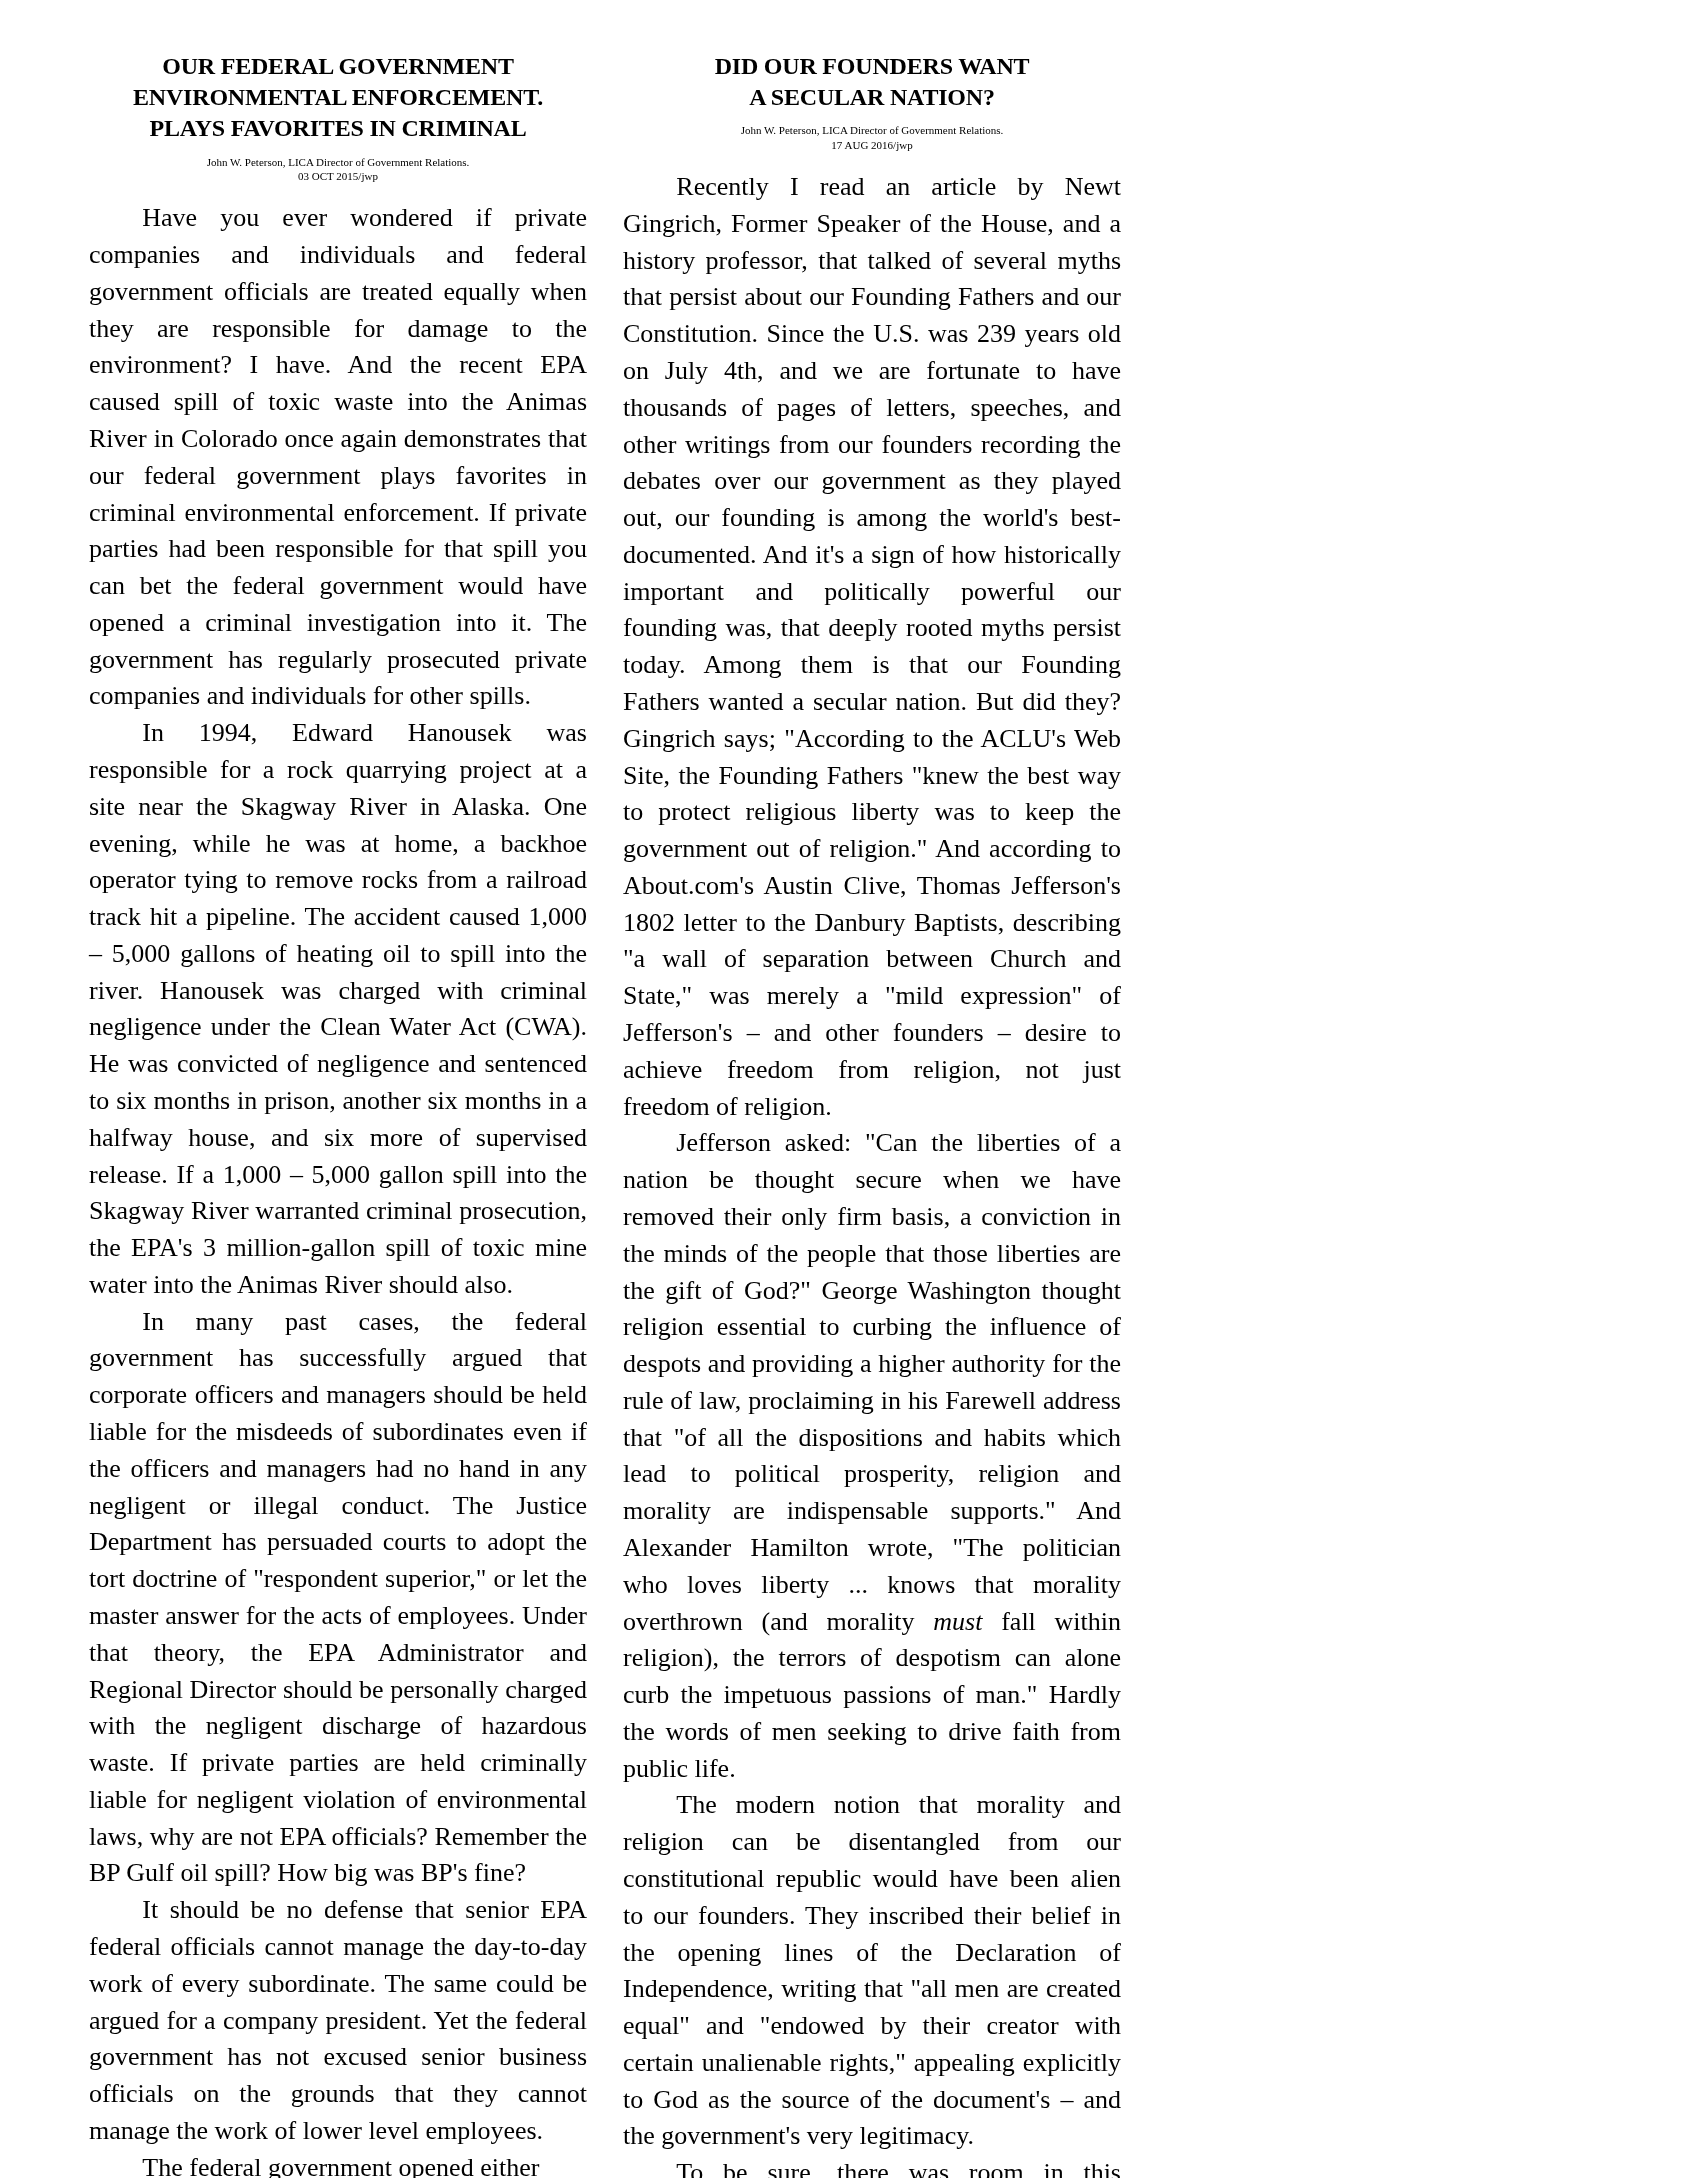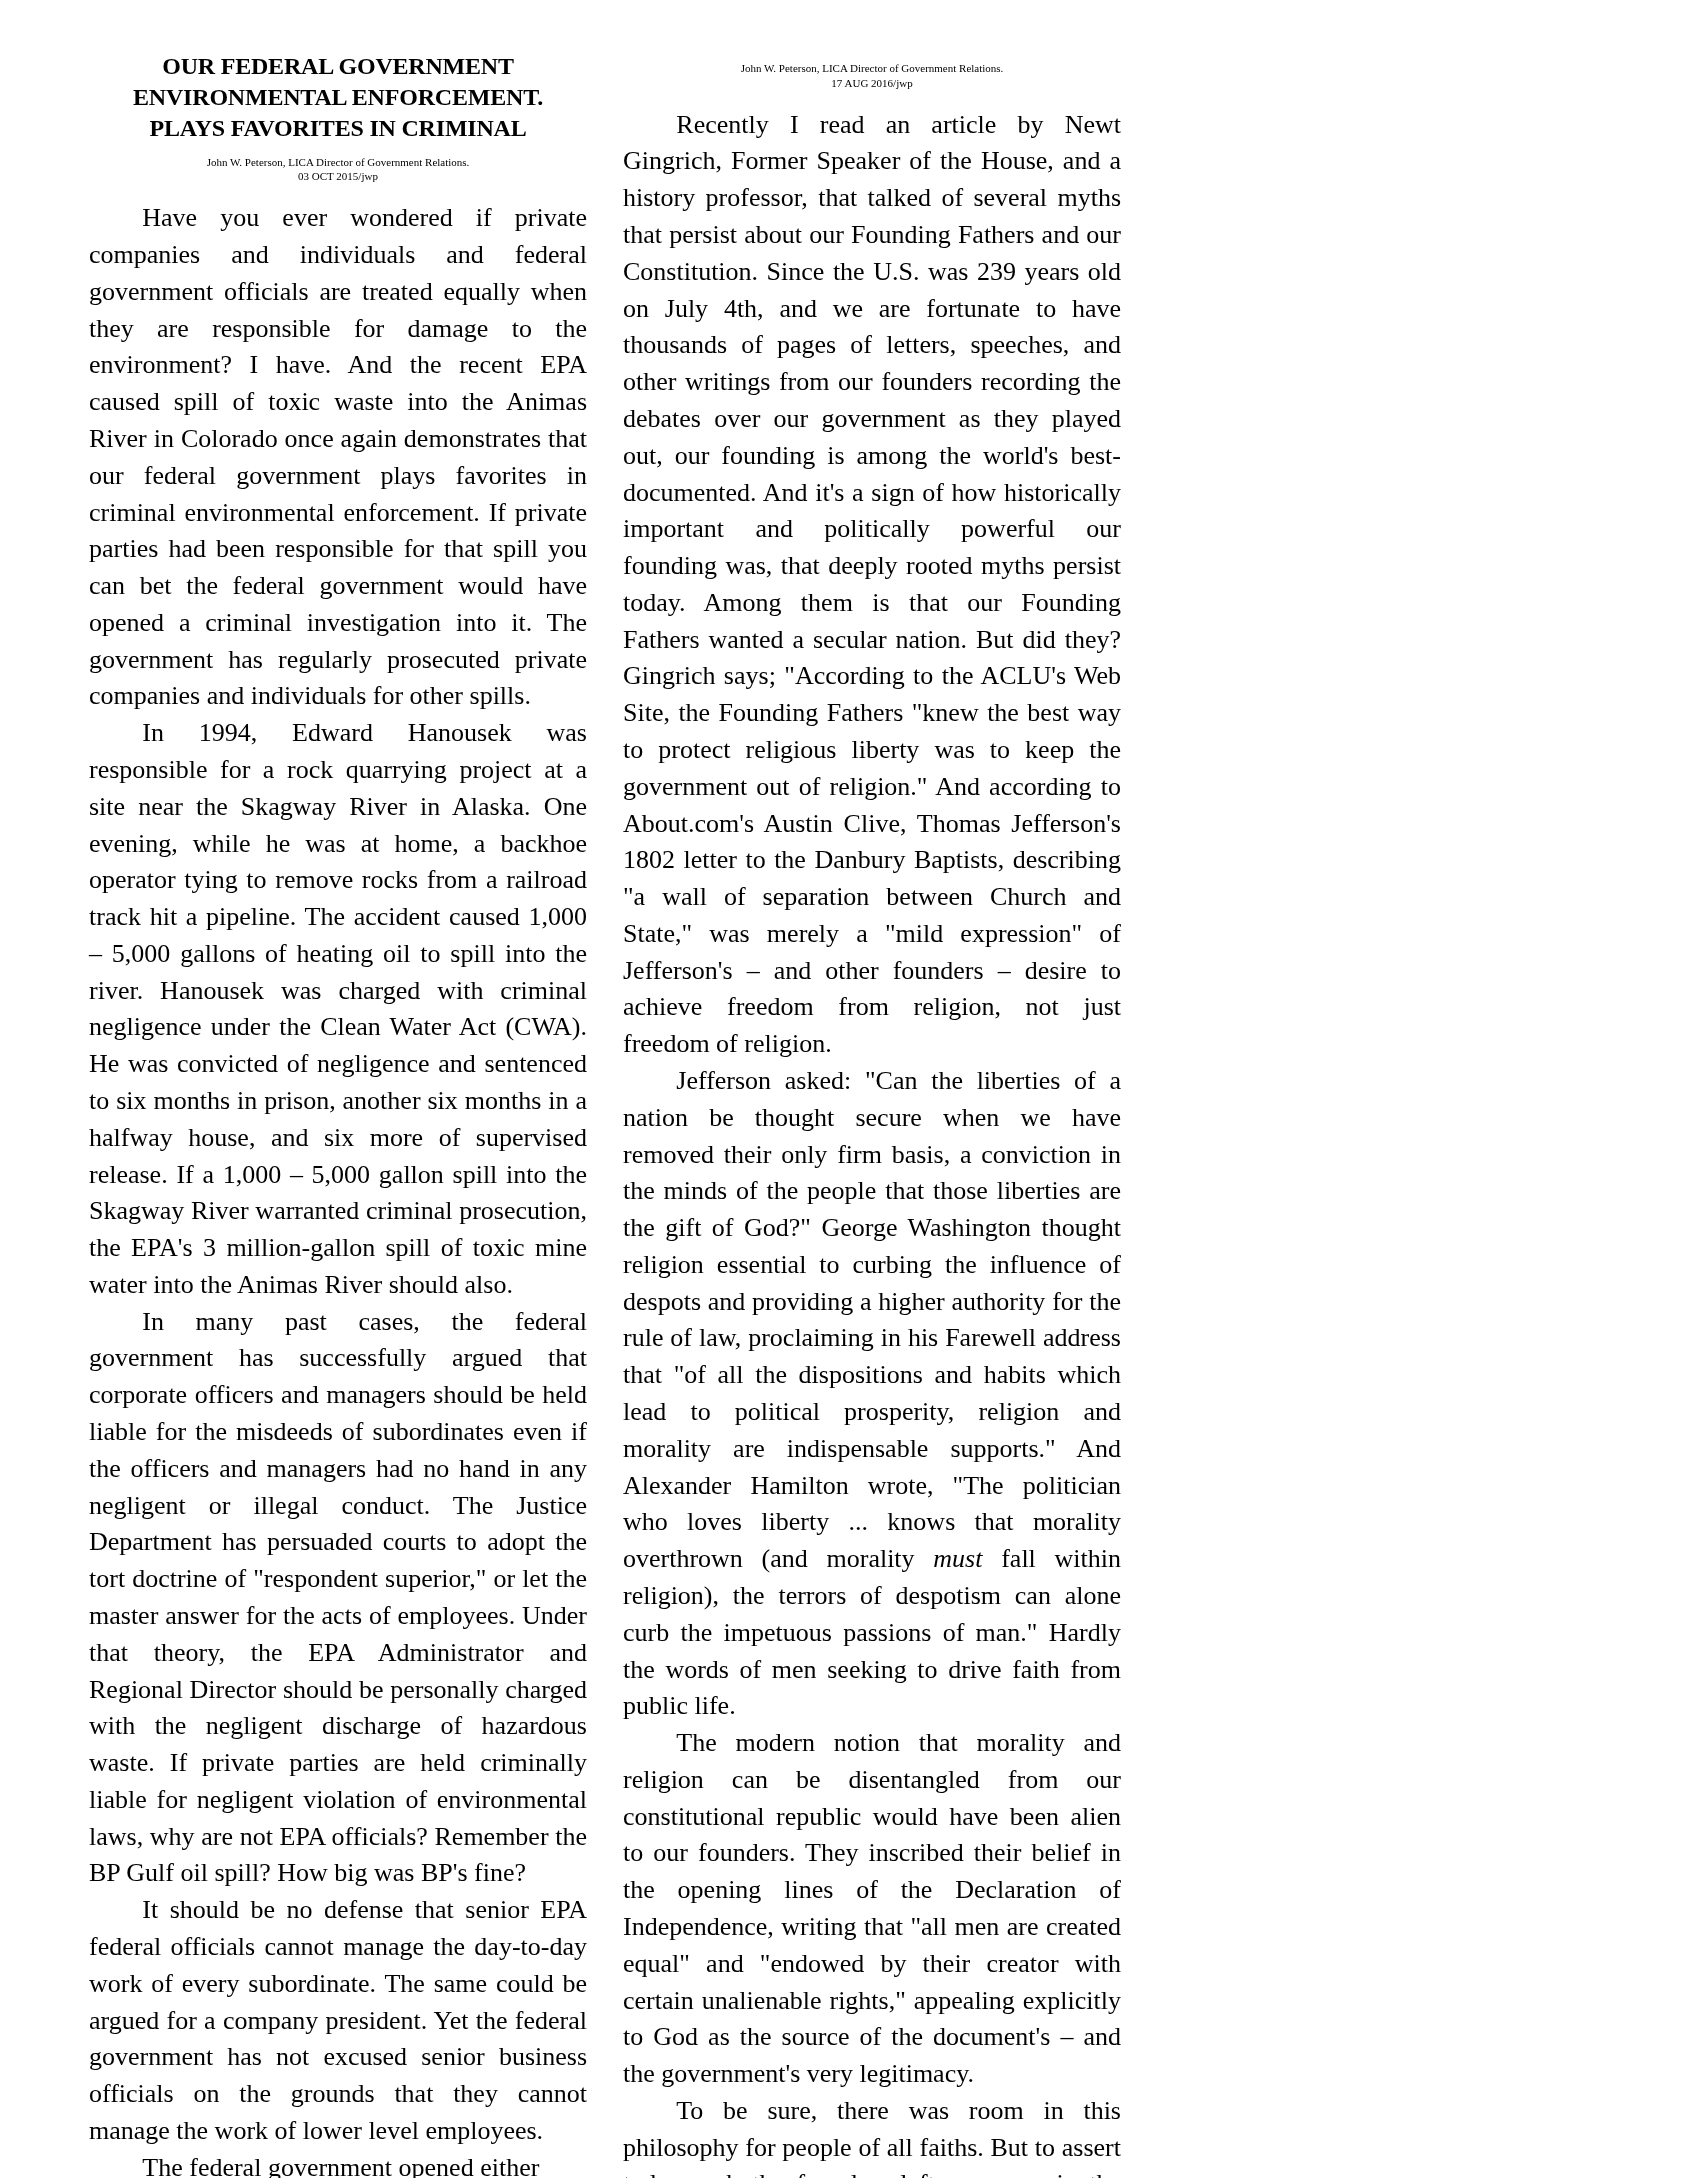--- a/index.html
+++ b/index.html
@@ -91,20 +91,24 @@
         <p class="para">In 1994, Edward Hanousek was responsible for a rock quarrying project at a site near the Skagway River in Alaska. One evening, while he was at home, a backhoe operator tying to remove rocks from a railroad track hit a pipeline. The accident caused 1,000 – 5,000 gallons of heating oil to spill into the river. Hanousek was charged with criminal negligence under the Clean Water Act (CWA). He was convicted of negligence and sentenced to six months in prison, another six months in a halfway house, and six more of supervised release. If a 1,000 – 5,000 gallon spill into the Skagway River warranted criminal prosecution, the EPA's 3 million-gallon spill of toxic mine water into the Animas River should also.</p>
         <p class="para">In many past cases, the federal government has successfully argued that corporate officers and managers should be held liable for the misdeeds of subordinates even if the officers and managers had no hand in any negligent or illegal conduct. The Justice Department has persuaded courts to adopt the tort doctrine of "respondent superior," or let the master answer for the acts of employees. Under that theory, the EPA Administrator and Regional Director should be personally charged with the negligent discharge of hazardous waste. If private parties are held criminally liable for negligent violation of environmental laws, why are not EPA officials? Remember the BP Gulf oil spill? How big was BP's fine?</p>
         <p class="para">It should be no defense that senior EPA federal officials cannot manage the day-to-day work of every subordinate. The same could be argued for a company president. Yet the federal government has not excused senior business officials on the grounds that they cannot manage the work of lower level employees.</p>
         <p class="para last-left">The federal government opened either prosecute the EPA officials for their negligence, or stop prosecuting private parties for the same things. What's fair is fair.</p>
       </div>
 
     </div>
 
     <div class="column col-right">
 
+      <div class="article-title">
+        <span class="tline">DID OUR FOUNDERS WANT</span>
+        <span class="tline">A SECULAR NATION?</span>
+      </div>
 
       <div class="byline">
         <span class="bline">John W. Peterson, LICA Director of Government Relations.</span>
         <span class="bline">17 AUG 2016/jwp</span>
       </div>
 
       <div class="body-text">
         <p class="para">Recently I read an article by Newt Gingrich, Former Speaker of the House, and a history professor, that talked of several myths that persist about our Founding Fathers and our Constitution. Since the U.S. was 239 years old on July 4th, and we are fortunate to have thousands of pages of letters, speeches, and other writings from our founders recording the debates over our government as they played out, our founding is among the world's best-documented. And it's a sign of how historically important and politically powerful our founding was, that deeply rooted myths persist today. Among them is that our Founding Fathers wanted a secular nation. But did they?  Gingrich says; "According to the ACLU's Web Site, the Founding Fathers "knew the best way to protect religious liberty was to keep the government out of religion." And according to About.com's Austin Clive, Thomas Jefferson's 1802 letter to the Danbury Baptists, describing "a wall of separation between Church and State," was merely a "mild expression" of Jefferson's – and other founders – desire to achieve freedom from religion, not just freedom of religion.</p>
         <p class="para"><span>Jefferson asked: "Can the liberties of a nation be thought secure when we have removed their only firm basis, a conviction in the minds of the people that those liberties are the gift of God?" George Washington thought religion essential to curbing the influence of despots and providing a higher authority for the rule of law, proclaiming in his Farewell address that "of all the dispositions and habits which lead to political prosperity, religion and morality are indispensable supports." And Alexander Hamilton wrote, "The politician who loves liberty ... knows that morality overthrown (and morality </span><em class="ital">must</em><span> fall within religion), the terrors of despotism can alone curb the impetuous passions of man." Hardly the words of men seeking to drive faith from public life.</span></p>
         <p class="para">The modern notion that morality and religion can be disentangled from our constitutional republic would have been alien to our founders. They inscribed their belief in the opening lines of the Declaration of Independence, writing that "all men are created equal" and "endowed by their creator with certain unalienable rights," appealing explicitly to God as the source of the document's – and the government's very legitimacy.</p>

